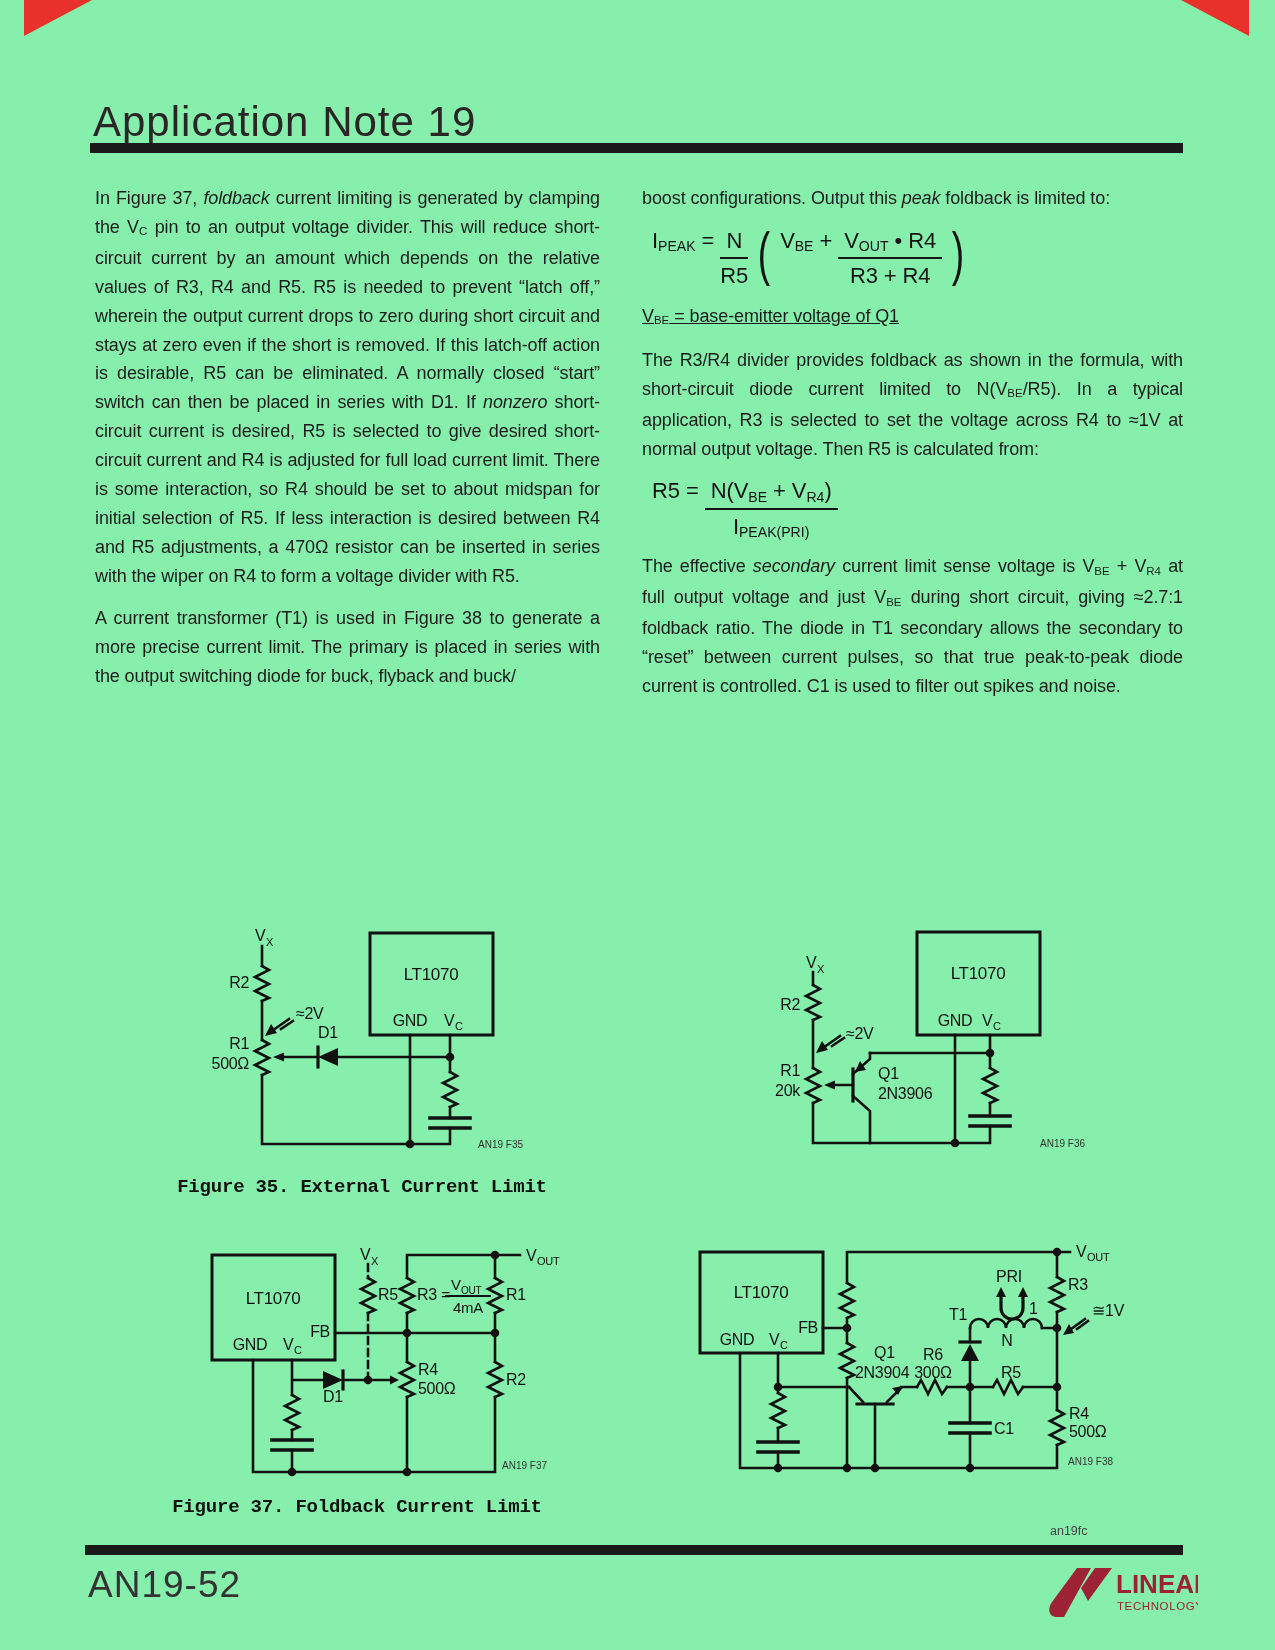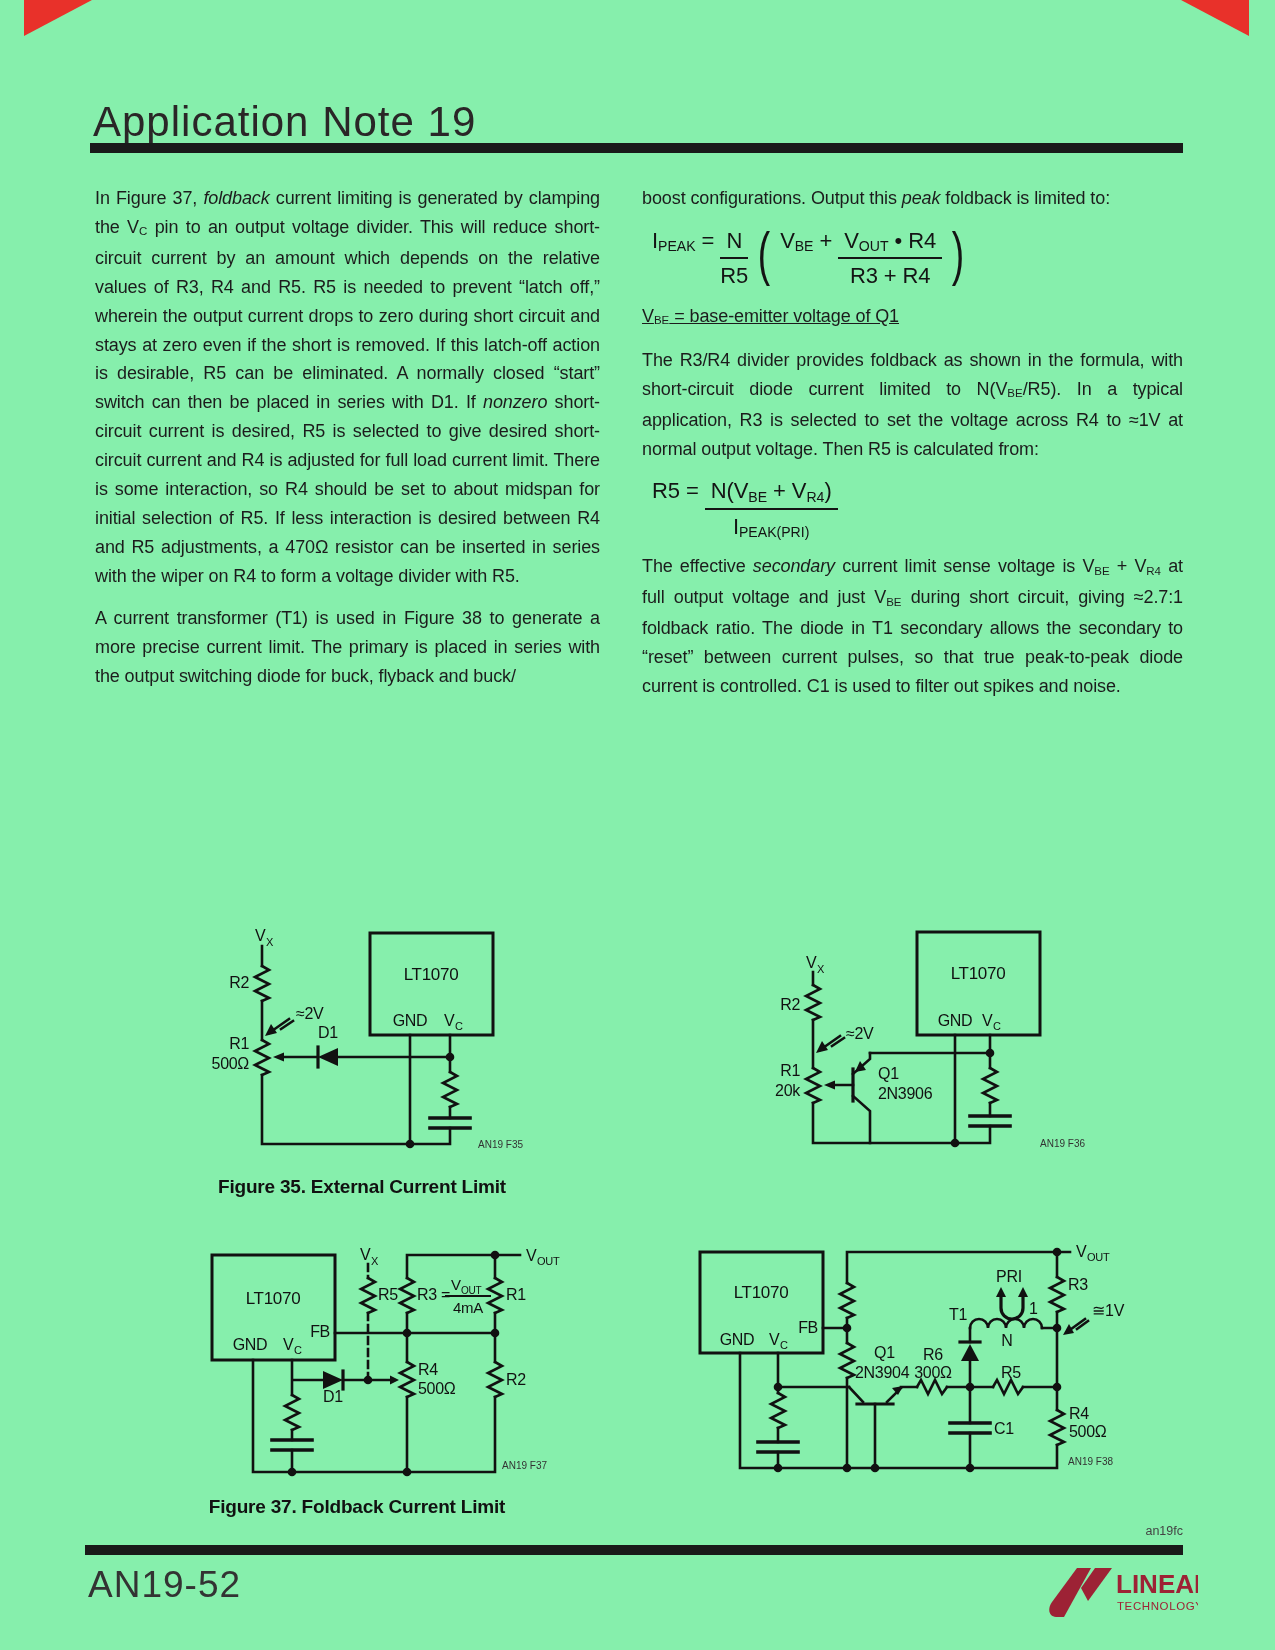--- a/index.html
+++ b/index.html
@@ -36,22 +36,22 @@
   svg .mid{text-anchor:middle;}
   svg .end{text-anchor:end;}
   .w{stroke:#111;stroke-width:2.6;fill:none;stroke-linecap:square;stroke-linejoin:miter;}
   .bar{stroke-width:3.2;}
   .plate{stroke-width:3.6;}
   .box{stroke:#111;stroke-width:3;fill:none;}
   .dot{fill:#111;stroke:none;}
   .f{fill:#111;stroke:none;}
   .dash{stroke-dasharray:7 5;}
   .caption{position:absolute;text-align:center;font-size:19px;font-weight:700;
-           letter-spacing:-0.2px;color:#111;}
-  .doc-code{position:absolute;left:1050px;top:1524px;width:133px;text-align:right;
+           letter-spacing:-0.2px;color:#111;font-family:Liberation Mono, monospace;}
+  .doc-code{position:absolute;left:1050px;top:1524px;width:133px;
             font-size:12.5px;color:#444;}
   .bottom-rule{position:absolute;left:85px;top:1545px;width:1098px;height:10px;background:#1a1a1a;}
   .page-num{position:absolute;left:88px;top:1564px;font-size:37px;color:#333;letter-spacing:1px;}
 </style>
 </head>
 <body>
 
 <div class="page">
 
   <div class="corner corner-tl"></div>

